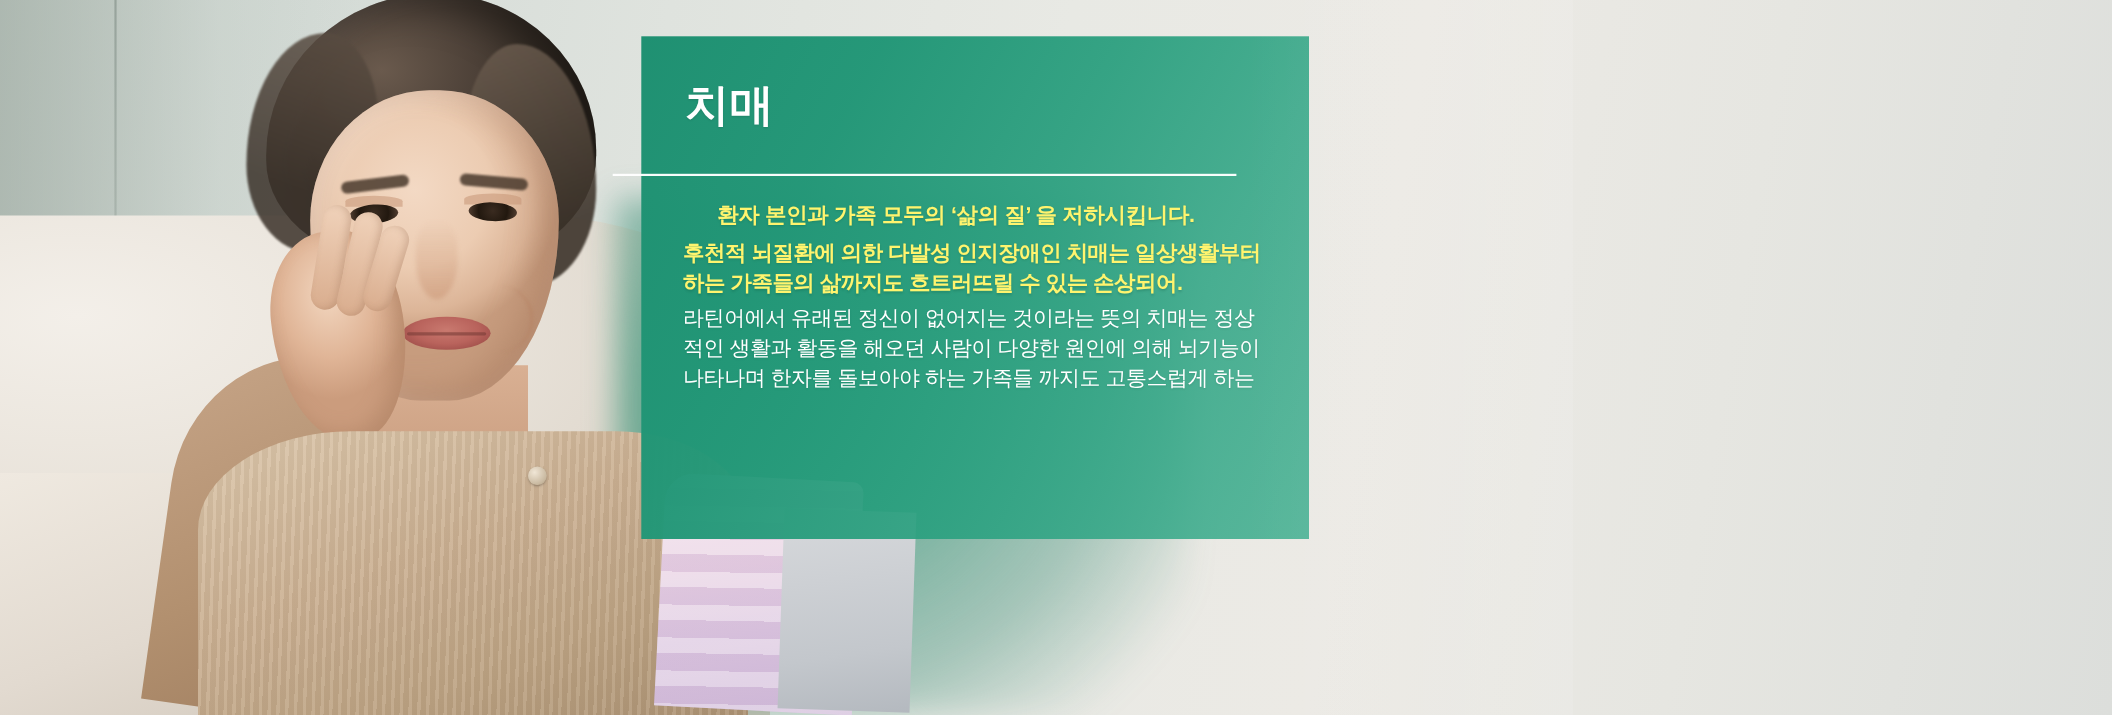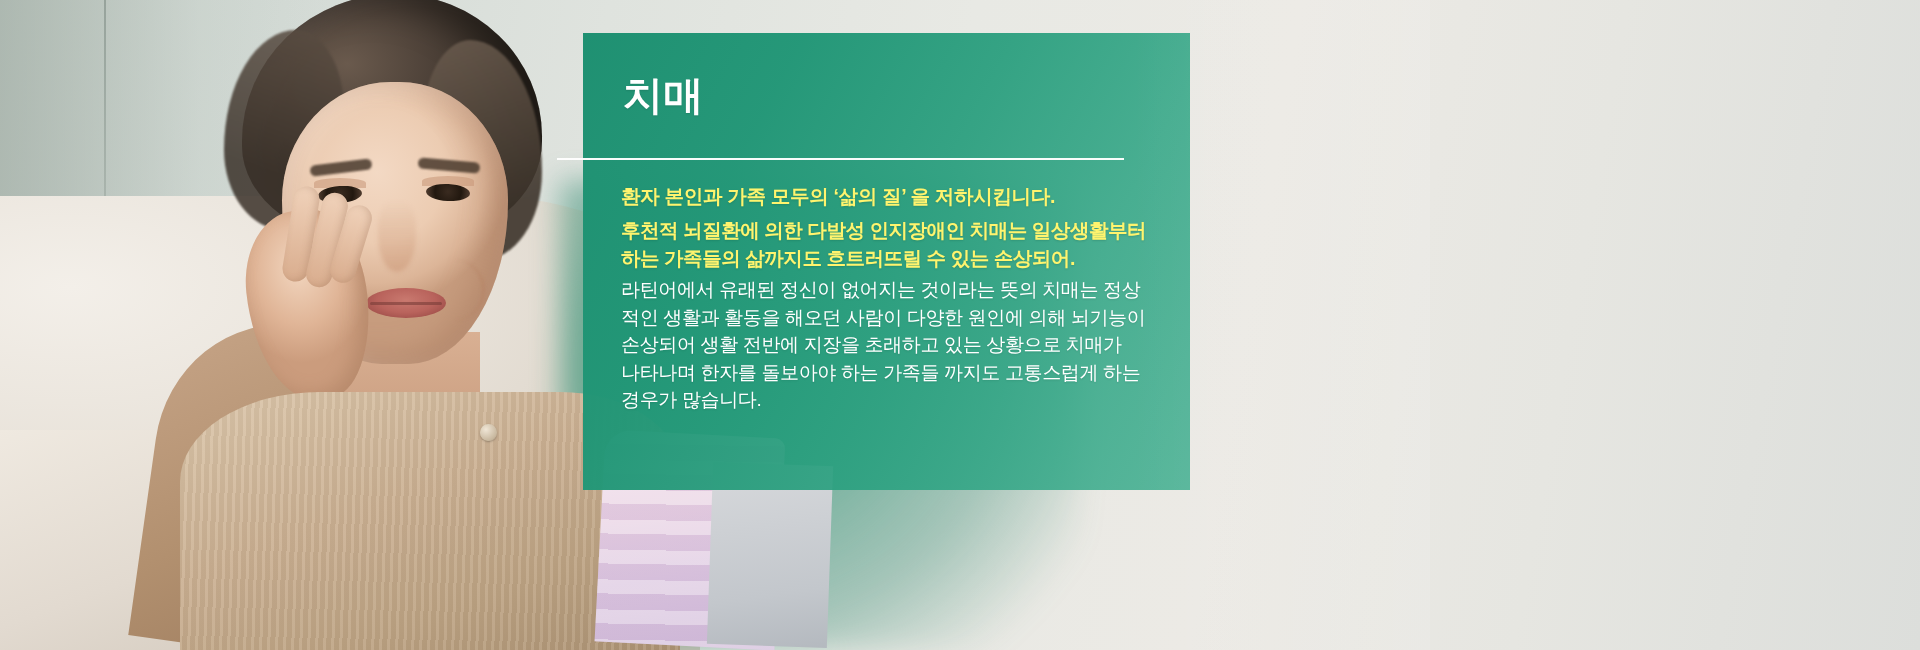--- a/index.html
+++ b/index.html
@@ -170,20 +170,21 @@
     background:#ffffff;opacity:.97;
   }
 
   .body-text{
     position:absolute;left:38px;top:148px;width:560px;
   }
   .lead-line{
     color:#fff46e;font-size:19.5px;font-weight:bold;line-height:31px;
     letter-spacing:-.3px;white-space:nowrap;
     text-shadow:0 1px 2px rgba(0,60,40,.18);
+    margin-left:31px;
   }
   .lead-para{
     margin-top:4px;
     color:#fff46e;font-size:19.5px;font-weight:bold;line-height:28px;
     letter-spacing:-.45px;
     text-shadow:0 1px 2px rgba(0,60,40,.18);
   }
   .lead-para div{white-space:nowrap;}
   .body-para{
     margin-top:4px;
@@ -255,23 +256,21 @@
         <div class="lead-line">환자 본인과 가족 모두의 ‘삶의 질’ 을 저하시킵니다.</div>
 
         <div class="lead-para">
           <div>후천적 뇌질환에 의한 다발성 인지장애인 치매는 일상생활부터</div>
           <div>하는 가족들의 삶까지도 흐트러뜨릴 수 있는 손상되어.</div>
         </div>
 
         <div class="body-para">
           <div>라틴어에서 유래된 정신이 없어지는 것이라는 뜻의 치매는 정상</div>
           <div>적인 생활과 활동을 해오던 사람이 다양한 원인에 의해 뇌기능이</div>
-          <div>손상되어 생활 전반에 지장을 초래하고 있는 상황으로 치매가</div>
           <div>나타나며 한자를 돌보아야 하는 가족들 까지도 고통스럽게 하는</div>
-          <div>경우가 많습니다.</div>
         </div>
 
       </div>
     </div>
   </div>
 
   <div class="haze"></div>
 </div>
 
 </body></html>

